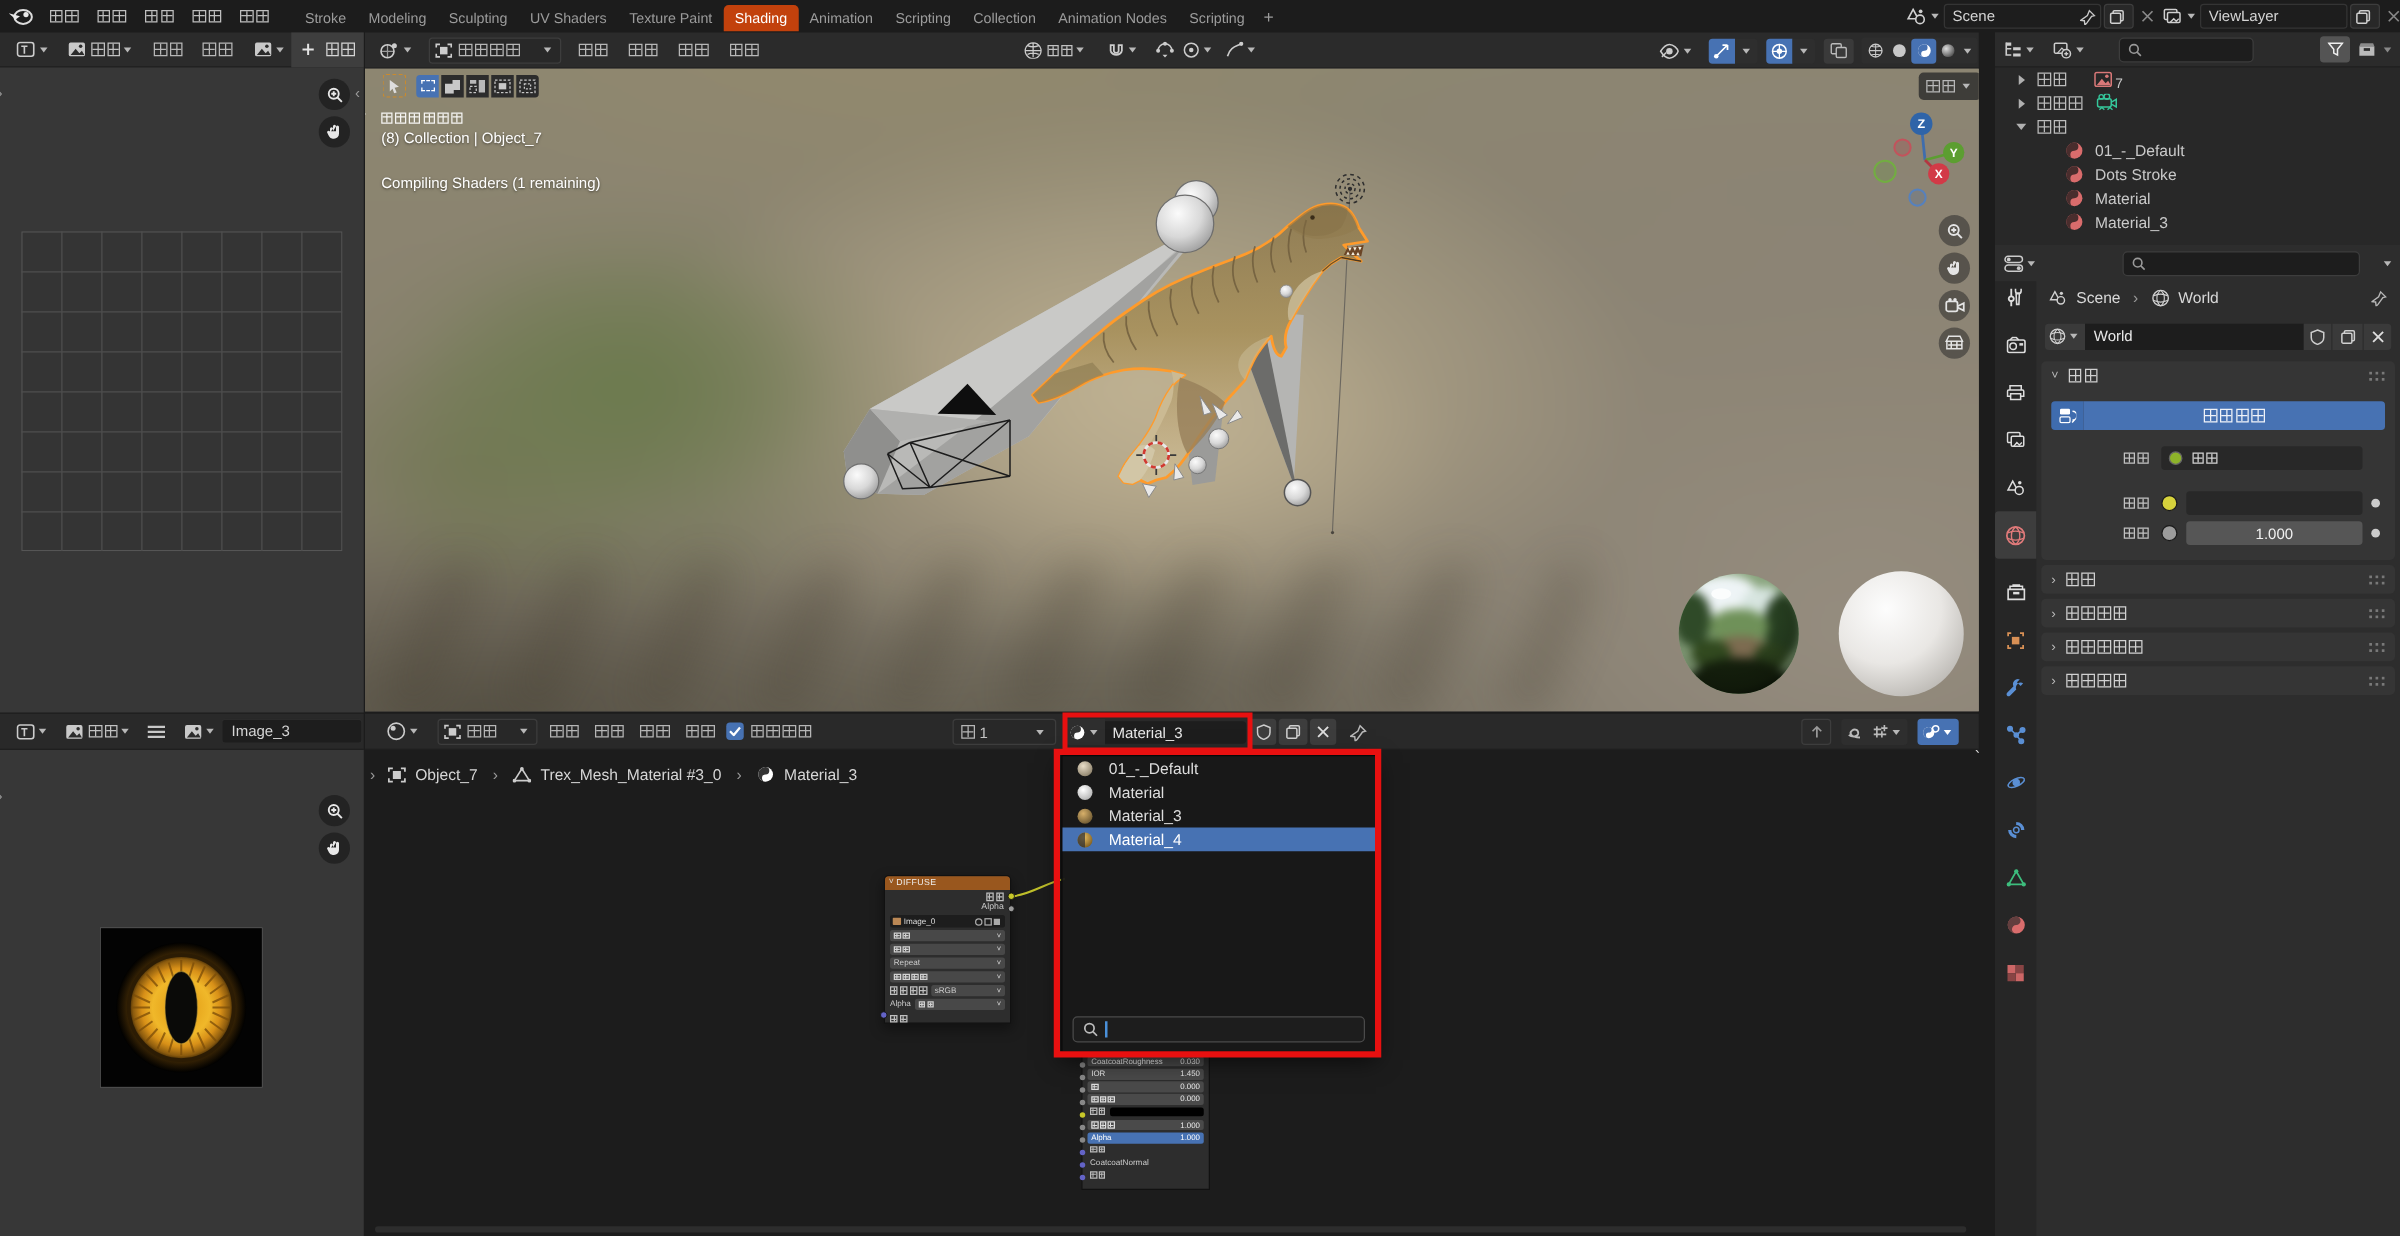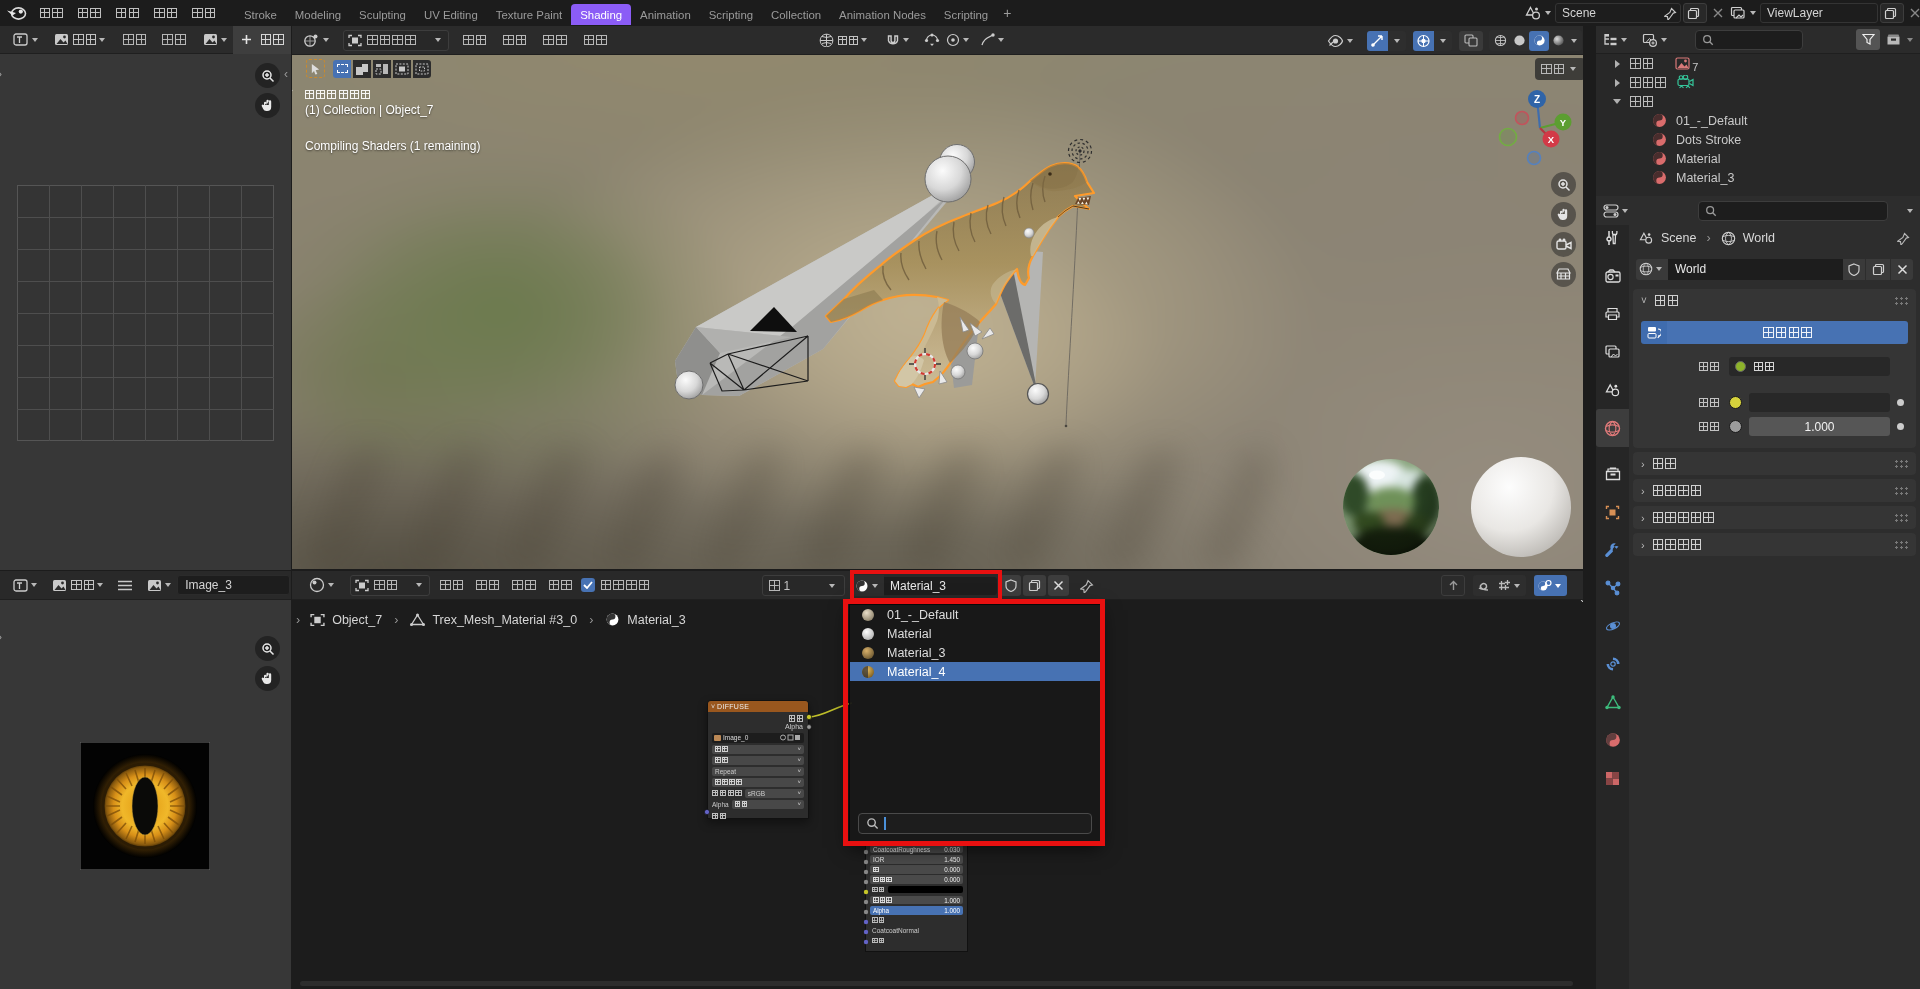--- a/index.html
+++ b/index.html
@@ -12,21 +12,21 @@
  background:linear-gradient(currentColor,currentColor) center/100% 1.1px no-repeat,
  linear-gradient(currentColor,currentColor) center/1.1px 100% no-repeat}
 .cj.s i{width:9px;height:9px}
 .cj.t{gap:1.4px}
 .cj.t i{width:6.4px;height:6.4px;border-width:.8px}
 .row{display:flex;align-items:center}
 
 #topbar{left:0;top:0;width:1920px;height:26px;background:#1c1c1c;display:flex;align-items:center}
 .menu{color:#cdcdcd;margin:0 7.5px}
 .wtab{color:#9b9b9b;padding:5px 9px 4px;font-size:11.4px;border-radius:4px 4px 0 0;margin-top:3px}
-.wtab.on{background:#8b5cf6;color:#fff}
+.wtab.on{background:#c2410c;color:#fff}
 .tfield{background:#1d1d1d;border:1px solid #343434;border-radius:3px;height:20px;display:flex;align-items:center;color:#d4d4d4}
 
 .hdr{background:#2b2b2b;display:flex;align-items:center;border-bottom:1px solid #1f1f1f}
 .hbtn{height:20px;display:flex;align-items:center;padding:0 3px;border-radius:3px;color:#cfcfcf}
 .dd{background:#282828;border:1px solid #3d3d3d;border-radius:3px}
 .carat{width:0;height:0;border-left:3.5px solid transparent;border-right:3.5px solid transparent;border-top:4px solid #b8b8b8;margin:0 3px}
 
 #uvcanvas{left:0;top:54px;width:291px;height:516px;background:#373737}
 #imgcanvas{left:0;top:600px;width:291px;height:389px;background:#373737}
 #vp{left:292px;top:55px;width:1291px;height:514px;overflow:hidden;background:#8a8478}
@@ -88,21 +88,21 @@
         <i></i>
       </span>
     <span class="menu cj">
         <i></i>
         <i></i>
       </span>
     <div style="width:12px"></div>
     <span class="wtab">Stroke</span>
       <span class="wtab">Modeling</span>
       <span class="wtab">Sculpting</span>
-      <span class="wtab">UV Editing</span>
+      <span class="wtab">UV Shaders</span>
       <span class="wtab">Texture Paint</span>
       <span class="wtab on">Shading</span>
       <span class="wtab">Animation</span>
       <span class="wtab">Scripting</span>
       <span class="wtab">Collection</span>
       <span class="wtab">Animation Nodes</span>
       <span class="wtab">Scripting</span>
     <span style="color:#9b9b9b;font-size:14px;margin-left:6px">+</span>
     <div class="abs row" style="left:1524px;top:3px">
       <div class="hbtn" style="padding:0 1px">
@@ -605,21 +605,21 @@
     </div>
 
     <div class="abs" style="left:13px;top:31px;color:#fff;text-shadow:0 1px 2px #0008"><span class="cj s">
           <i></i>
           <i></i>
           <i></i>
           <i></i>
           <i></i>
           <i></i>
         </span></div>
-    <div class="abs" style="left:13px;top:48px;color:#fff;font-size:12px;text-shadow:0 1px 2px #0008">(1) Collection | Object_7</div>
+    <div class="abs" style="left:13px;top:48px;color:#fff;font-size:12px;text-shadow:0 1px 2px #0008">(8) Collection | Object_7</div>
     <div class="abs" style="left:13px;top:84px;color:#fff;font-size:12px;text-shadow:0 1px 2px #0008">Compiling Shaders (1 remaining)</div>
 
     <div class="abs row" style="left:1243px;top:3px;background:#2b2b2bcc;border-radius:4px;height:22px;padding:0 6px">
         <span class="cj">
           <i></i>
           <i></i>
         </span>
         <span class="carat" style="margin-left:6px"></span>
       </div>
 

